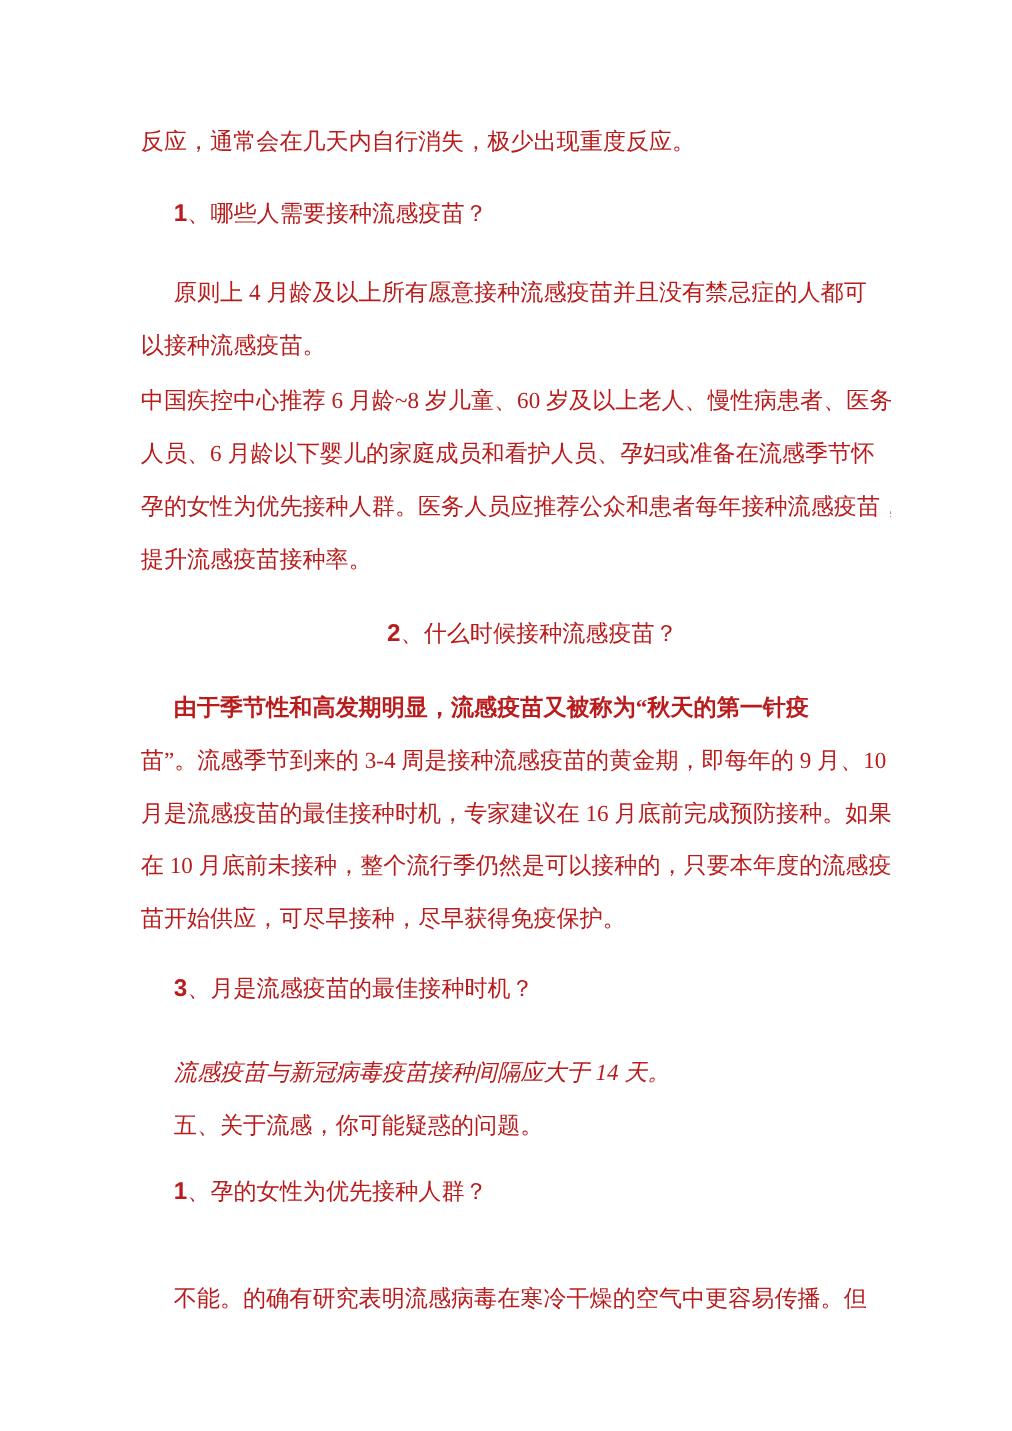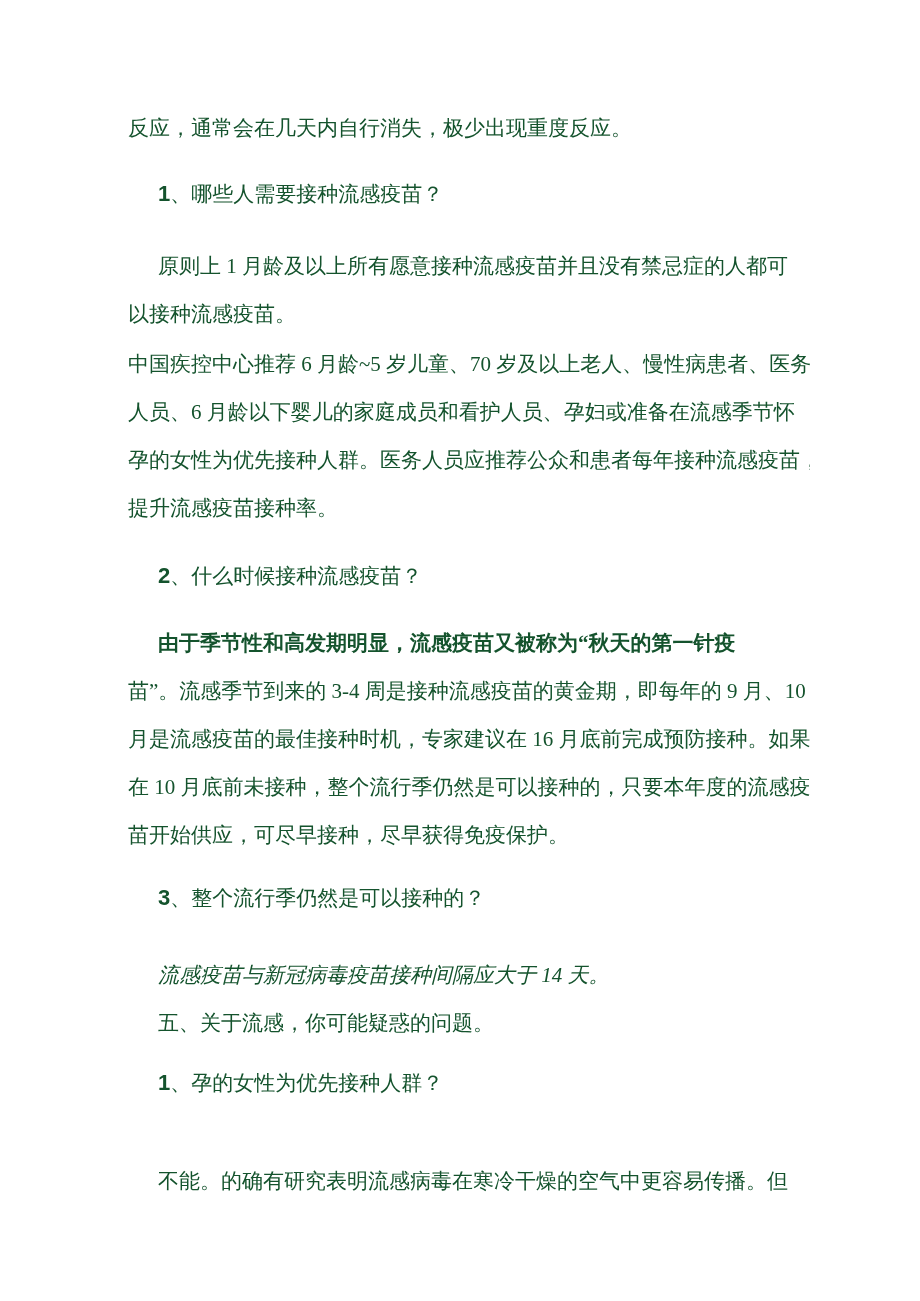--- a/index.html
+++ b/index.html
@@ -13,71 +13,71 @@
     overflow: hidden;
   }
   .doc {
     box-sizing: border-box;
     width: 920px;
     height: 1301px;
     padding: 104px 110px 0 128px;
     font-family: "Liberation Serif", "DejaVu Serif", serif;
     font-size: 21px;
     line-height: 48px;
-    color: #14532d;
+    color: #b91c1c;
   }
   .line {
     white-space: nowrap;
     overflow: hidden;
   }
   
   .ind {
     padding-left: 30px;
   }
   .num {
     font-weight: 700;
     font-family: "Liberation Sans", "DejaVu Sans", sans-serif;
     font-size: 22px;
   }
   .mt2  { margin-top: 2px; }
   .mt12 { margin-top: 12px; }
   .mt15 { margin-top: 15px; }
   .mt18 { margin-top: 18px; }
   .mt19 { margin-top: 19px; font-weight: bold; }
-  .mt20 { margin-top: 20px; }
+  .mt20 { margin-top: 20px; text-align: center; }
   .mt24 { margin-top: 24px; }
   .mt29 { margin-top: 29px; font-style: italic; }
   .mt52 { margin-top: 52px; font-family: Liberation Mono, monospace; }
 </style>
 </head>
 <body>
 
 <div class="doc">
 
   <div class="line">反应，通常会在几天内自行消失，极少出现重度反应。</div>
 
   <div class="line ind mt18"><span class="num">1</span><span>、哪些人需要接种流感疫苗？</span></div>
 
-  <div class="line ind mt24">原则上 1 月龄及以上所有愿意接种流感疫苗并且没有禁忌症的人都可</div>
+  <div class="line ind mt24">原则上 4 月龄及以上所有愿意接种流感疫苗并且没有禁忌症的人都可</div>
   <div class="line">以接种流感疫苗。</div>
 
-  <div class="line mt2">中国疾控中心推荐 6 月龄~5 岁儿童、70 岁及以上老人、慢性病患者、医务</div>
+  <div class="line mt2">中国疾控中心推荐 6 月龄~8 岁儿童、60 岁及以上老人、慢性病患者、医务</div>
   <div class="line">人员、6 月龄以下婴儿的家庭成员和看护人员、孕妇或准备在流感季节怀</div>
   <div class="line">孕的女性为优先接种人群。医务人员应推荐公众和患者每年接种流感疫苗，</div>
   <div class="line">提升流感疫苗接种率。</div>
 
   <div class="line ind mt20"><span class="num">2</span><span>、什么时候接种流感疫苗？</span></div>
 
   <div class="line ind mt19">由于季节性和高发期明显，流感疫苗又被称为“秋天的第一针疫</div>
   <div class="line">苗”。流感季节到来的 3-4 周是接种流感疫苗的黄金期，即每年的 9 月、10</div>
   <div class="line">月是流感疫苗的最佳接种时机，专家建议在 16 月底前完成预防接种。如果</div>
   <div class="line">在 10 月底前未接种，整个流行季仍然是可以接种的，只要本年度的流感疫</div>
   <div class="line">苗开始供应，可尽早接种，尽早获得免疫保护。</div>
 
-  <div class="line ind mt15"><span class="num">3</span><span>、整个流行季仍然是可以接种的？</span></div>
+  <div class="line ind mt15"><span class="num">3</span><span>、月是流感疫苗的最佳接种时机？</span></div>
 
   <div class="line ind mt29">流感疫苗与新冠病毒疫苗接种间隔应大于 14 天。</div>
 
   <div class="line ind">五、关于流感，你可能疑惑的问题。</div>
 
   <div class="line ind mt12"><span class="num">1</span><span>、孕的女性为优先接种人群？</span></div>
 
   <div class="line ind mt52">不能。的确有研究表明流感病毒在寒冷干燥的空气中更容易传播。但</div>
 
 </div>

